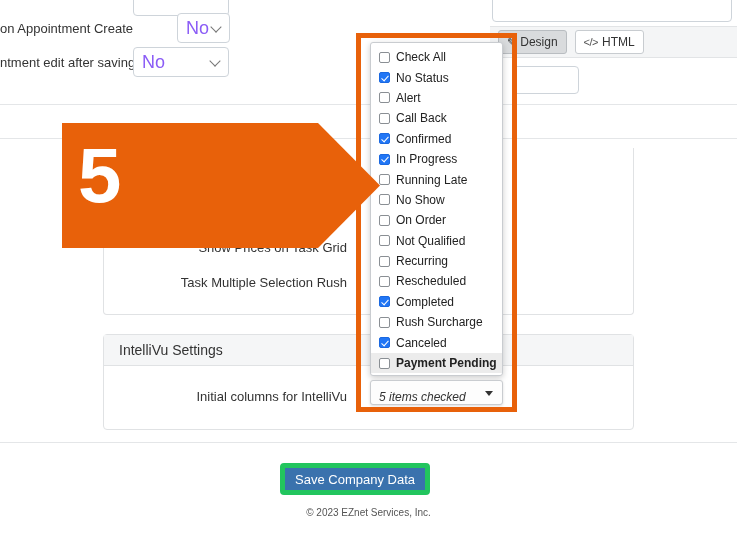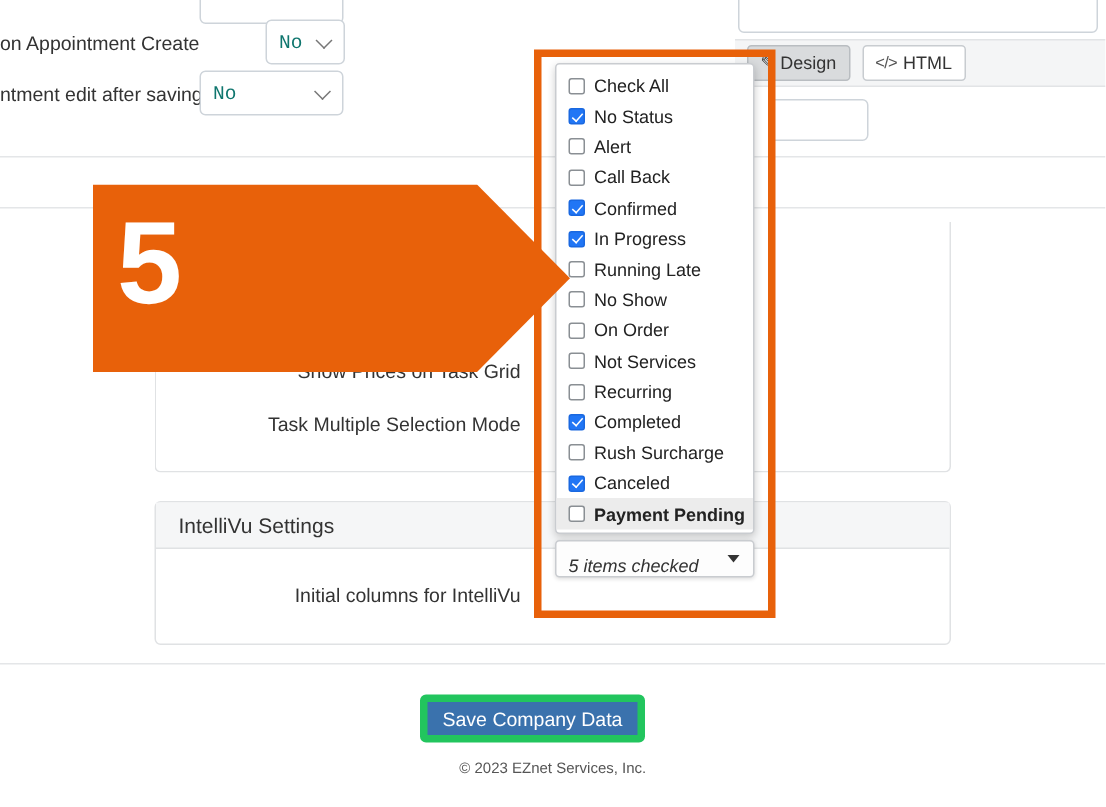--- a/index.html
+++ b/index.html
@@ -46,23 +46,22 @@
     width: 96px;
     height: 30px;
     border: 1px solid #ced4da;
     border-radius: 4px;
     background: #fff;
     display: flex;
     align-items: center;
     padding: 0 8px;
     box-sizing: border-box;
     position: relative;
-    font-size: 13px;
-    color: #0f766e;
-    font-family: Liberation Mono, monospace;
+    font-size: 18px;
+    color: #8b5cf6;
   }
   .select-box .caret {
     position: absolute;
     right: 9px;
     top: 50%;
     width: 7px;
     height: 7px;
     margin-top: -5px;
     border-right: 1.4px solid #777;
     border-bottom: 1.4px solid #777;
@@ -342,21 +341,21 @@
 
   <div class="stub-input" style="left:513px; top:66px; width:66px; height:28px;"></div>
 
   <div class="hr" style="top:104px;"></div>
   <div class="hr" style="top:138px;"></div>
 
   <div class="panel" style="left:103px; top:148px; width:531px; height:167px; border-top:none; border-radius:0 0 4px 4px;">
     <div class="panel-body" style="height:100%;">
       <div class="row-label" style="left:0; top:57px; width:243px;">ner</div>
       <div class="row-label" style="left:0; top:92px; width:243px;">Show Prices on Task Grid</div>
-      <div class="row-label" style="left:0; top:127px; width:243px;">Task Multiple Selection Mode</div>
+      <div class="row-label" style="left:0; top:127px; width:243px;">Task Multiple Selection Rush</div>
     </div>
   </div>
 
   <div class="panel" style="left:103px; top:334px; width:531px; height:96px;">
     <div class="panel-head">
       <span>IntelliVu Settings</span>
     </div>
     <div class="panel-body" style="height:63px;">
       <div class="row-label" style="left:0; top:23px; width:243px;">Initial columns for IntelliVu</div>
     </div>
@@ -395,25 +394,29 @@
         <div class="ms-item">
           <span class="cb"></span>
           <span>No Show</span>
         </div>
         <div class="ms-item">
           <span class="cb"></span>
           <span>On Order</span>
         </div>
         <div class="ms-item">
           <span class="cb"></span>
-          <span>Not Services</span>
+          <span>Not Qualified</span>
         </div>
         <div class="ms-item">
           <span class="cb"></span>
           <span>Recurring</span>
+        </div>
+        <div class="ms-item">
+          <span class="cb"></span>
+          <span>Rescheduled</span>
         </div>
         <div class="ms-item">
           <span class="cb checked"></span>
           <span>Completed</span>
         </div>
         <div class="ms-item">
           <span class="cb"></span>
           <span>Rush Surcharge</span>
         </div>
         <div class="ms-item">

